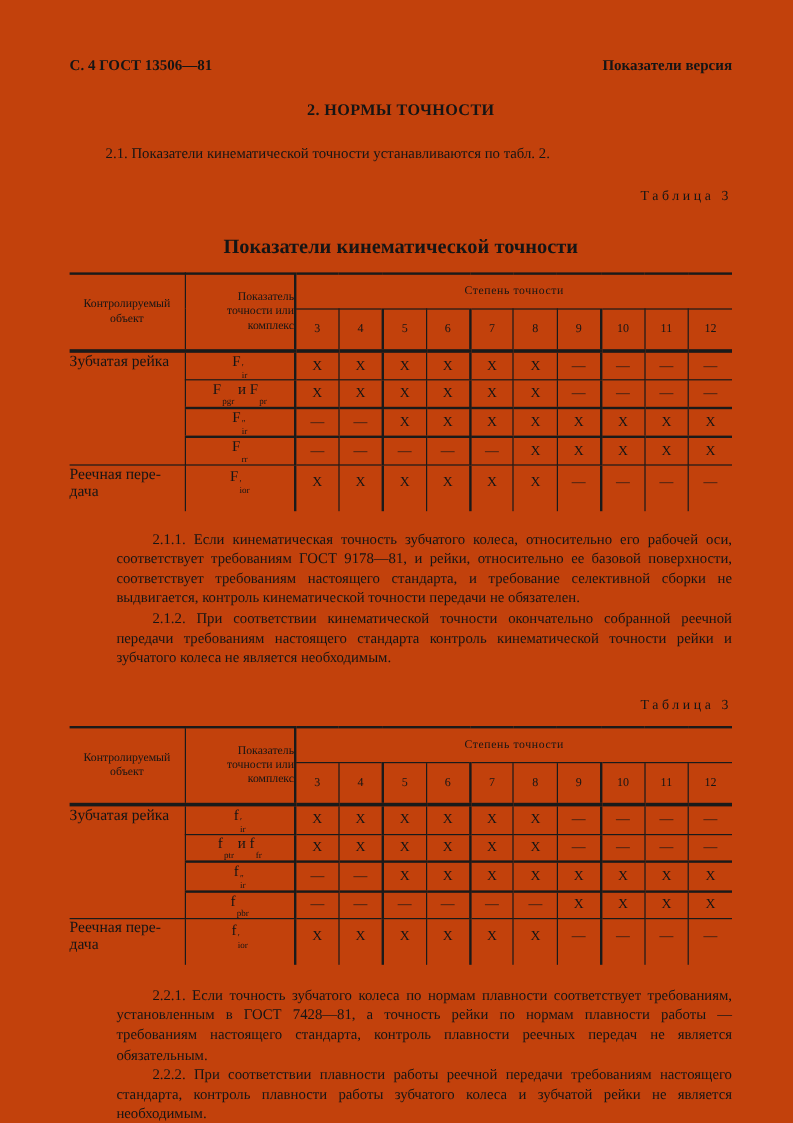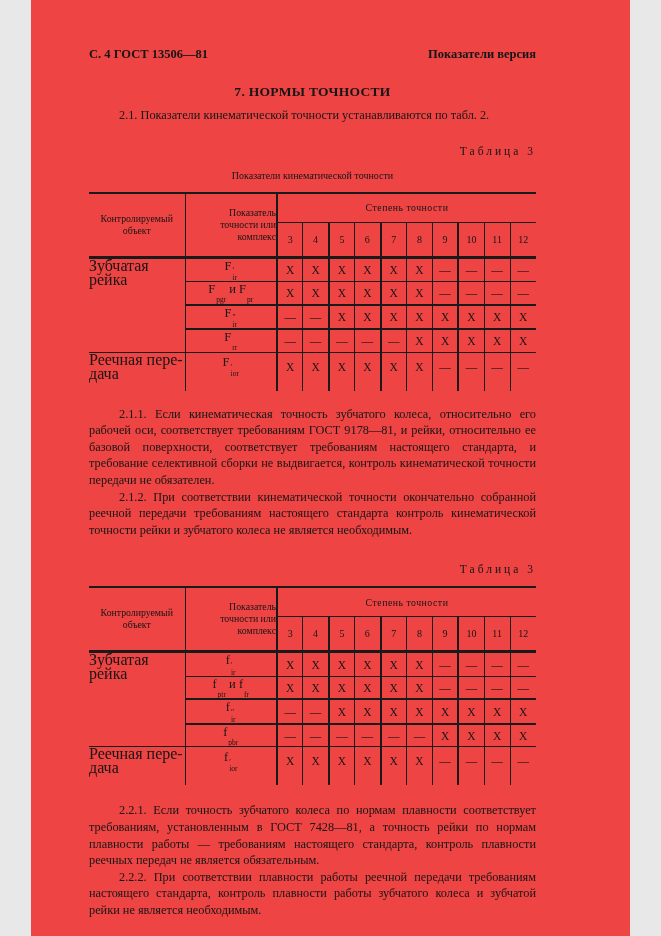--- a/index.html
+++ b/index.html
@@ -1,27 +1,27 @@
 <!DOCTYPE html>
 <html><head>
 <meta charset="utf-8">
 <style>
   html,body{margin:0;padding:0;background:#e8e8e8;}
   .page{
-    width:599px;height:936px;box-sizing:border-box;background:#ef4444;
-    margin:0 auto;padding:47px 94px 30px 58px;position:relative;
+    width:661px;height:936px;box-sizing:border-box;background:#c2410c;
+    margin:0 auto;padding:47px 51px 30px 58px;position:relative;
     font-family:"Liberation Serif","DejaVu Serif",serif;color:#151515;
   }
   .pg-header{display:flex;justify-content:space-between;font-weight:bold;font-size:12.5px;}
   .sec-title{text-align:center;font-weight:bold;font-size:13.5px;margin:22px 0 0 0;letter-spacing:.3px;}
   .para{margin:0;font-size:12.3px;line-height:16.6px;text-align:justify;text-indent:30px;}
-  .first-para{margin-top:7px;}
-  .block{margin-top:15px;}
+  .first-para{margin-top:20px;}
+  .block{margin-top:15px;margin-left:39px;}
   .tbl-label{margin-top:21px;text-align:right;font-size:11.5px;letter-spacing:3px;}
-  .tbl-caption{margin-top:13px;text-align:center;font-weight:normal;font-size:10px;}
+  .tbl-caption{margin-top:26px;text-align:center;font-weight:bold;font-size:17px;}
   table.gost{
     border-collapse:collapse;width:100%;margin-top:11px;table-layout:fixed;
     border-top:2px solid #1a1a1a;
   }
   table.gost th,table.gost td{padding:0;color:#151515;}
   th.oh,th.ih{
     font-weight:normal;font-size:9.8px;line-height:12px;text-align:center;
     white-space:pre-line;vertical-align:middle;border-bottom:3px solid #1a1a1a;
   }
   th.oh{border-right:1px solid #1a1a1a;font-family:Liberation Serif, serif;}
@@ -29,21 +29,21 @@
   th.dh{
     font-weight:normal;font-size:9.8px;text-align:center;height:28px;
     border-bottom:1px solid #1a1a1a;letter-spacing:.5px;
   }
   th.num{
     font-weight:normal;font-size:10px;text-align:center;height:33px;
     border-right:1px solid #1a1a1a;border-bottom:3px solid #1a1a1a;vertical-align:middle;
   }
   th.num:last-child{border-right:none;}
   td.obj{
-    font-size:16px;text-align:left;padding:6px 2px 4px 7px;vertical-align:top;
+    font-size:13px;text-align:left;padding:6px 2px 4px 7px;vertical-align:top;
     white-space:pre-line;line-height:14px;border-right:1px solid #1a1a1a;
   }
   td.sym{
     font-size:12.5px;text-align:center;vertical-align:middle;
     border-right:2px solid #1a1a1a;padding:5px 0;
   }
   td.mk{
     font-size:11.5px;text-align:center;vertical-align:middle;
     border-right:1px solid #1a1a1a;padding:5px 0;
   }
@@ -60,21 +60,21 @@
 </head>
 <body>
 
 <div class="page">
 
   <div class="pg-header">
     <span>С. 4 ГОСТ 13506—81</span>
     <span>Показатели версия</span>
   </div>
 
-  <div class="sec-title">7. НОРМЫ ТОЧНОСТИ</div>
+  <div class="sec-title">2. НОРМЫ ТОЧНОСТИ</div>
 
   <p class="para first-para">2.1. Показатели кинематической точности устанавливаются по табл. 2.</p>
 
   <div class="tbl-label">Таблица 3</div>
   <div class="tbl-caption">Показатели кинематической точности</div>
   <table class="gost">
       <colgroup>
         <col style="width: 96px;">
         <col style="width: 92px;">
         <col>

